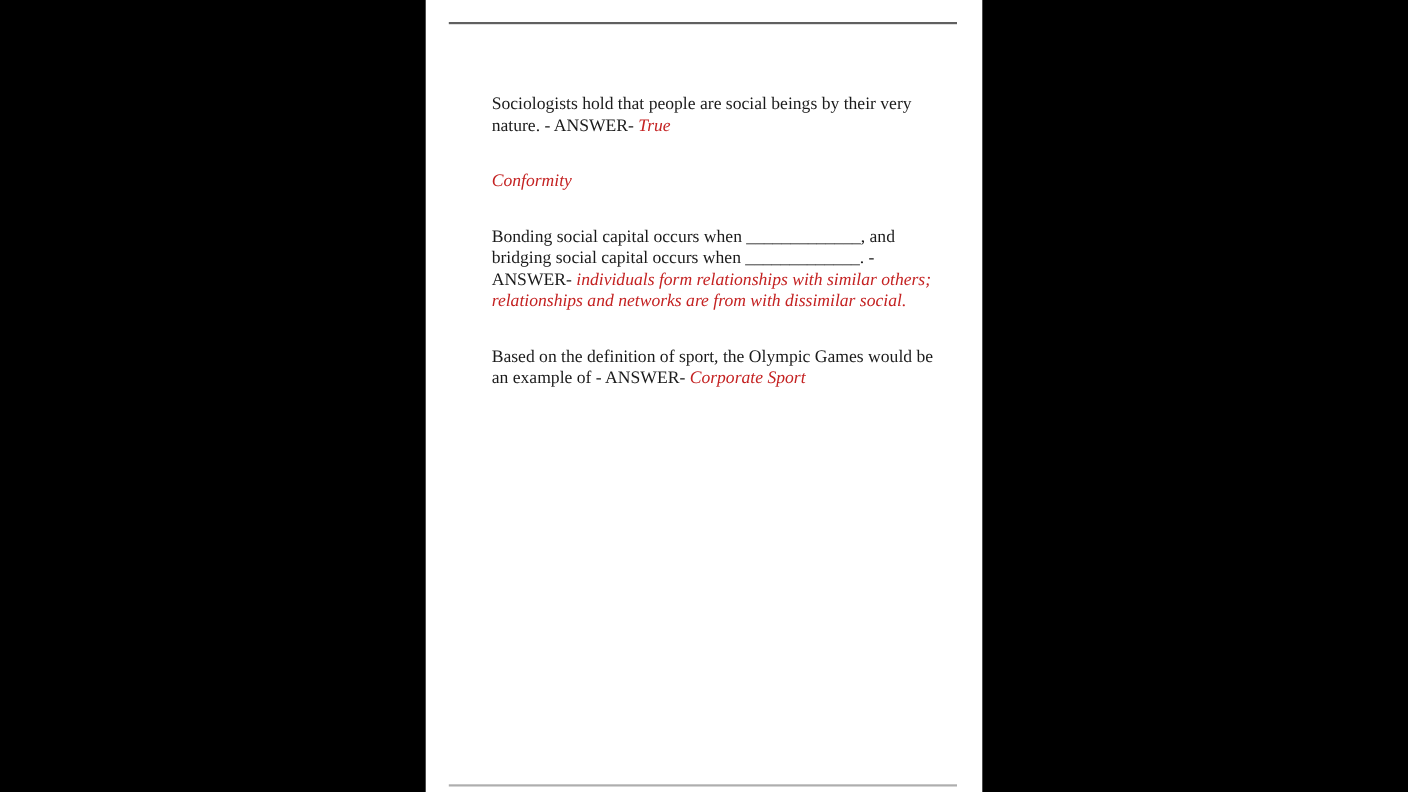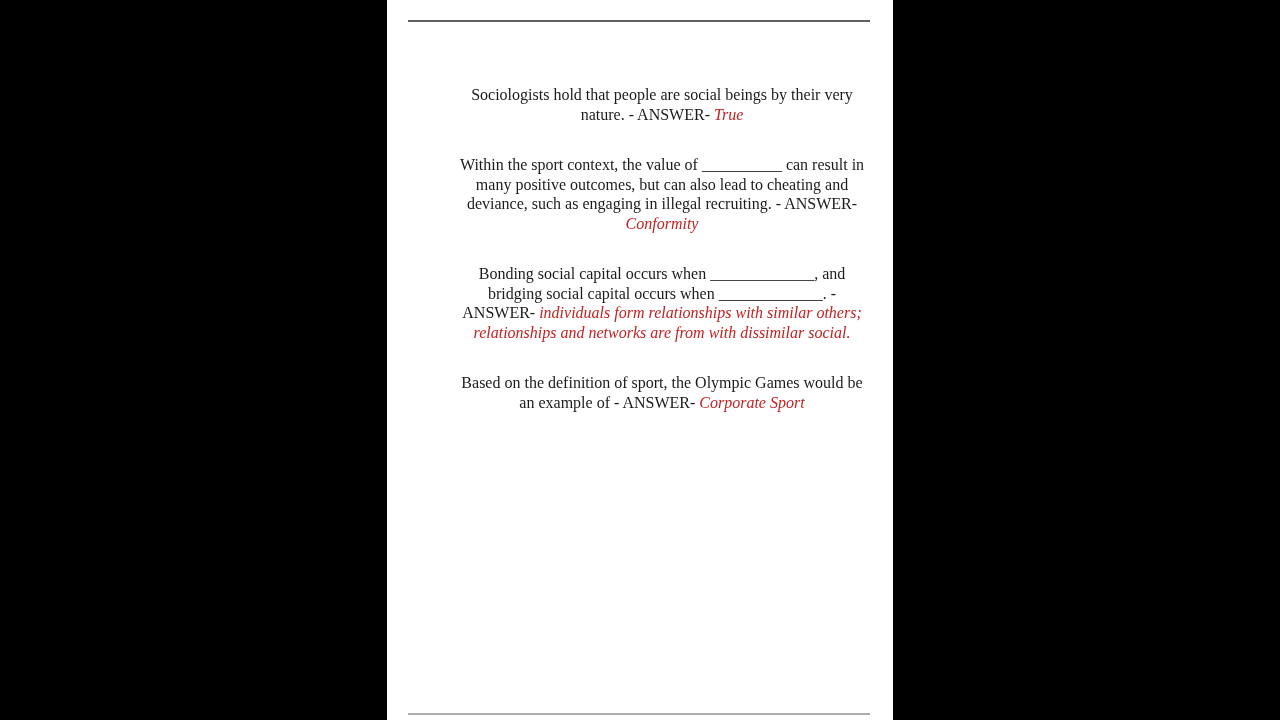--- a/index.html
+++ b/index.html
@@ -48,37 +48,33 @@
     top: 85px;
     width: 430px;
     font-size: 16px;
     line-height: 19.5px;
     color: var(--text-color, #1b1b1b);
     white-space: pre;
   }
   .content p.para {
     margin: 0 0 31px 0;
     padding: 0;
-    text-align: center;
   }
   .content .answer {
     color: var(--answer-color, #c42222);
     font-style: italic;
   }
 </style>
 </head>
 <body>
 
 <div class="stage">
   <div class="page">
     <div class="rule top"></div>
     <div class="content"><p class="para"><span class="question">Sociologists hold that people are social beings by their very
-nature. - ANSWER- </span><span class="answer">True</span></p><p class="para"><span class="question">Within the sport context, the value of __________ can result in
-many positive outcomes, but can also lead to cheating and
-deviance, such as engaging in illegal recruiting. - ANSWER-
-</span><span class="answer">Conformity</span></p><p class="para"><span class="question">Bonding social capital occurs when _____________, and
+nature. - ANSWER- </span><span class="answer">True</span></p><p class="para"><span class="answer">Conformity</span></p><p class="para"><span class="question">Bonding social capital occurs when _____________, and
 bridging social capital occurs when _____________. -
 ANSWER- </span><span class="answer">individuals form relationships with similar others;
 relationships and networks are from with dissimilar social.</span></p><p class="para"><span class="question">Based on the definition of sport, the Olympic Games would be
 an example of - ANSWER- </span><span class="answer">Corporate Sport</span></p></div>
     <div class="rule bottom"></div>
   </div>
 </div>
 
 </body></html>

